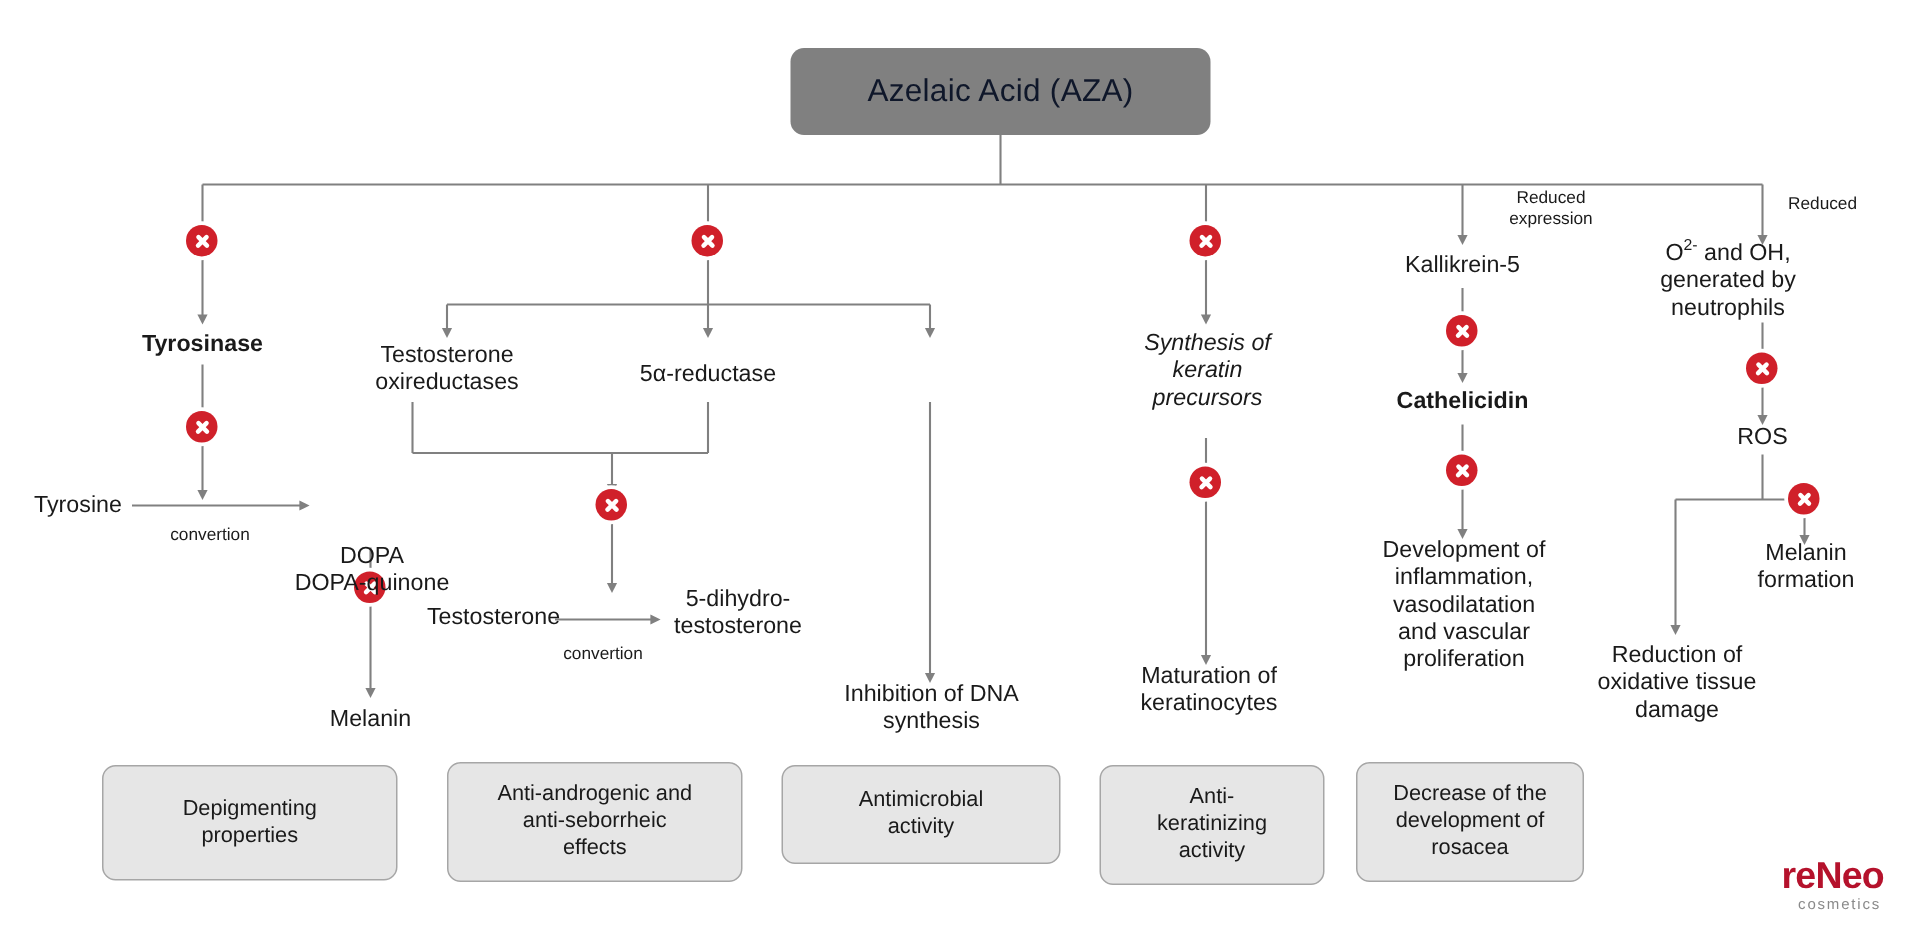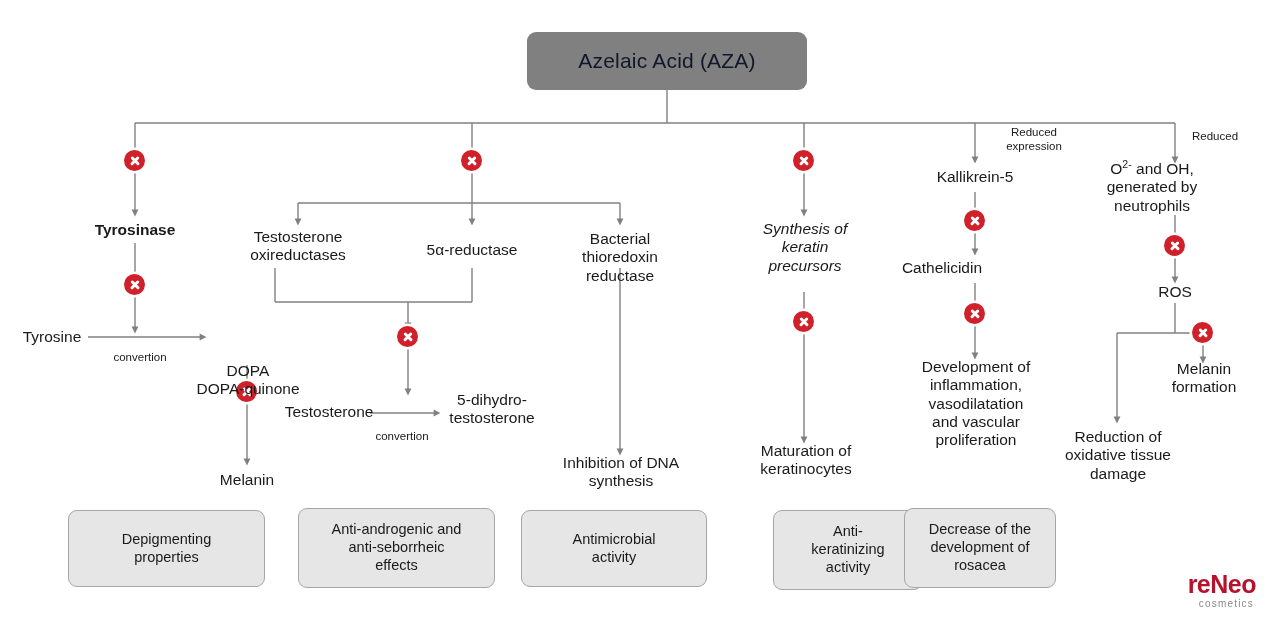--- a/index.html
+++ b/index.html
@@ -147,44 +147,39 @@
     <div>Testosterone</div>
   </div>
   <div class="node t12" style="left:362px;top:430px;width:80px;">
     <div>convertion</div>
   </div>
   <div class="node t16" style="left:440px;top:391px;width:104px;">
     <div>5-dihydro-</div>
     <div>testosterone</div>
   </div>
 
-  <div class="node t16" style="left:560px;top:230px;width:120px;">
-    <div>Bacterial</div>
-    <div>thioredoxin</div>
-    <div>reductase</div>
-  </div>
   <div class="node t16" style="left:545px;top:454px;width:152px;">
     <div>Inhibition of DNA</div>
     <div>synthesis</div>
   </div>
 
   <div class="node t16" style="left:742px;top:220px;width:126px;font-style:italic;">
     <div>Synthesis of</div>
     <div>keratin</div>
     <div>precursors</div>
   </div>
   <div class="node t16" style="left:738px;top:442px;width:136px;">
     <div>Maturation of</div>
     <div>keratinocytes</div>
   </div>
 
   <div class="node t16" style="left:913px;top:168px;width:124px;">
     <div>Kallikrein-5</div>
   </div>
-  <div class="node t16" style="left:880px;top:259px;width:124px;">
+  <div class="node t16" style="left:913px;top:259px;width:124px;font-weight:bold;">
     <div>Cathelicidin</div>
   </div>
   <div class="node t16" style="left:903px;top:358px;width:146px;">
     <div>Development of</div>
     <div>inflammation,</div>
     <div>vasodilatation</div>
     <div>and vascular</div>
     <div>proliferation</div>
   </div>
 
@@ -212,27 +207,27 @@
       <div>anti-seborrheic</div>
       <div>effects</div>
     </div>
   </div>
   <div class="out-box" style="left:68px;top:510px;width:197px;height:77px;">
     <div>
       <div>Depigmenting</div>
       <div>properties</div>
     </div>
   </div>
-  <div class="out-box" style="left:521px;top:510px;width:186px;height:77px;">
+  <div class="out-box" style="left:521px;top:510px;width:186px;height:66px;">
     <div>
       <div>Antimicrobial</div>
       <div>activity</div>
     </div>
   </div>
-  <div class="out-box" style="left:733px;top:510px;width:150px;height:80px;margin-left:40px;">
+  <div class="out-box" style="left:733px;top:510px;width:150px;height:80px;">
     <div>
       <div>Anti-</div>
       <div>keratinizing</div>
       <div>activity</div>
     </div>
   </div>
   <div class="out-box" style="left:904px;top:508px;width:152px;height:80px;">
     <div>
       <div>Decrease of the</div>
       <div>development of</div>

